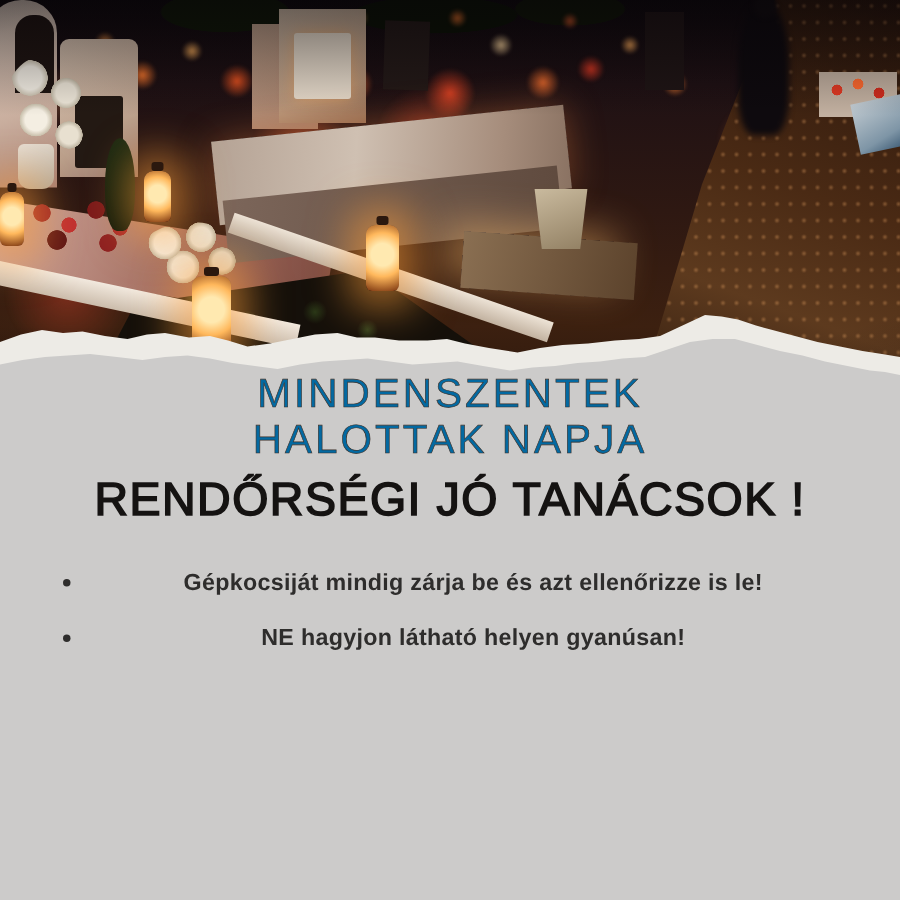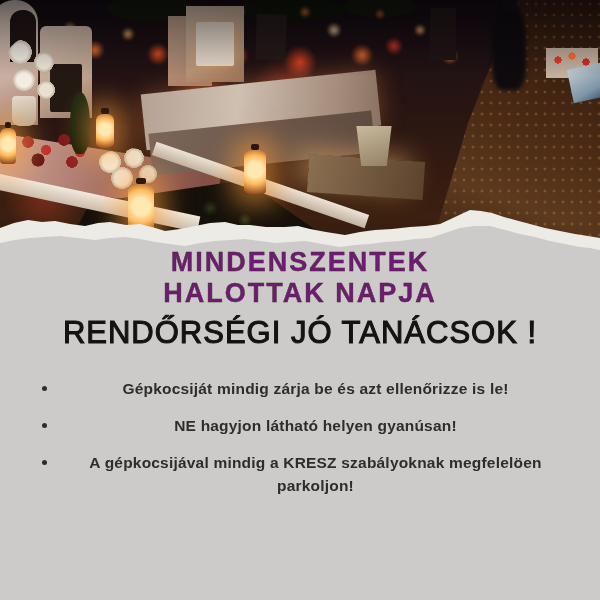--- a/index.html
+++ b/index.html
@@ -131,22 +131,22 @@
      background:linear-gradient(160deg,#c3ccd2,#7e95a6 70%,#3c5a74);}
   .vignette{left:0;top:0;width:600px;height:256px;
      background:linear-gradient(180deg,rgba(5,3,6,.55),transparent 30%),
        radial-gradient(ellipse 120% 100% at 50% 45%,transparent 55%,rgba(8,4,8,.55) 100%);}
 
   
   .tear{position:absolute;left:0;top:192px;width:600px;height:68px;display:block;}
 
   
   .content{position:absolute;top:247px;left:0;right:0;bottom:0;text-align:center;}
-  .title{margin:0;font-size:27px;line-height:31px;font-weight:700;letter-spacing:2px;
-     color:#701a75;-webkit-text-stroke:0.4px #3b2e26;}
+  .title{margin:0;font-size:27px;line-height:31px;font-weight:400;letter-spacing:2px;
+     color:#0369a1;-webkit-text-stroke:0.4px #3b2e26;}
   .heading{margin:6px 0 0 0;font-size:31px;line-height:36px;font-weight:400;letter-spacing:1px;
      color:#151312;-webkit-text-stroke:1.1px #151312;}
   .tips{text-align:center;margin:26px 26px 0 40px;padding:0;list-style:none;
      font-size:15.5px;line-height:23px;font-weight:700;color:#2e2d2c;letter-spacing:0.2px;}
   .tips li{position:relative;padding-left:17px;margin-bottom:14px;}
   .tips li::before{content:"";position:absolute;left:2px;top:9px;width:5px;height:5px;
      border-radius:50%;background:#2e2d2c;}
 </style>
 </head>
 <body>
@@ -196,17 +196,16 @@
     <path fill="#cccbca" d="M0,51 L15,48 L30,46 L45,45 L60,44 L78,46 L95,48 L110,46 L125,45 L140,47 L155,50 L170,52 L185,54 L200,51 L215,49 L230,48 L245,47 L260,49 L275,51 L290,50 L305,49 L322,52 L340,55 L355,53 L370,52 L385,50 L400,49 L415,47 L430,46 L445,41 L460,36 L475,34 L490,34 L505,38 L520,42 L535,45 L550,49 L565,52 L580,55 L590,56 L600,58 L600,68 L0,68 Z"></path>
   </svg>
 
   <div class="content">
     <h1 class="title">MINDENSZENTEK</h1>
     <h1 class="title">HALOTTAK NAPJA</h1>
     <h2 class="heading">RENDŐRSÉGI JÓ TANÁCSOK !</h2>
     <ul class="tips">
       <li>Gépkocsiját mindig zárja be és azt ellenőrizze is le!</li>
       <li>NE hagyjon látható helyen gyanúsan!</li>
-      <li>A gépkocsijával mindig a KRESZ szabályoknak megfelelöen parkoljon!</li>
     </ul>
   </div>
 
 </div>
 
 </body></html>

